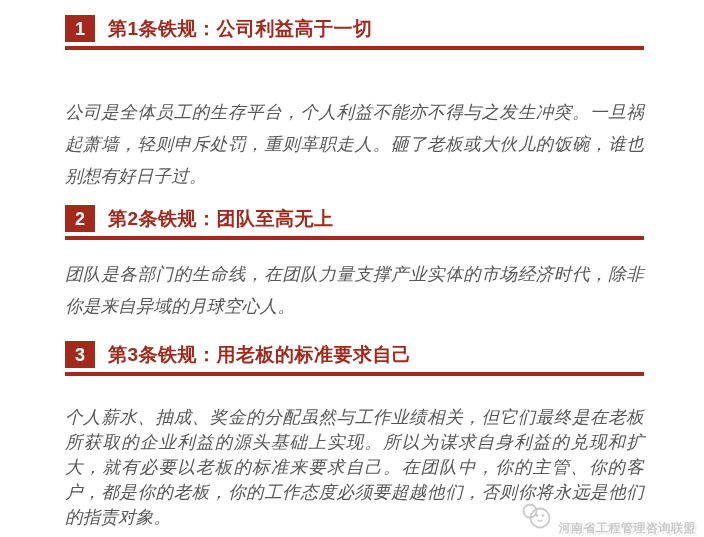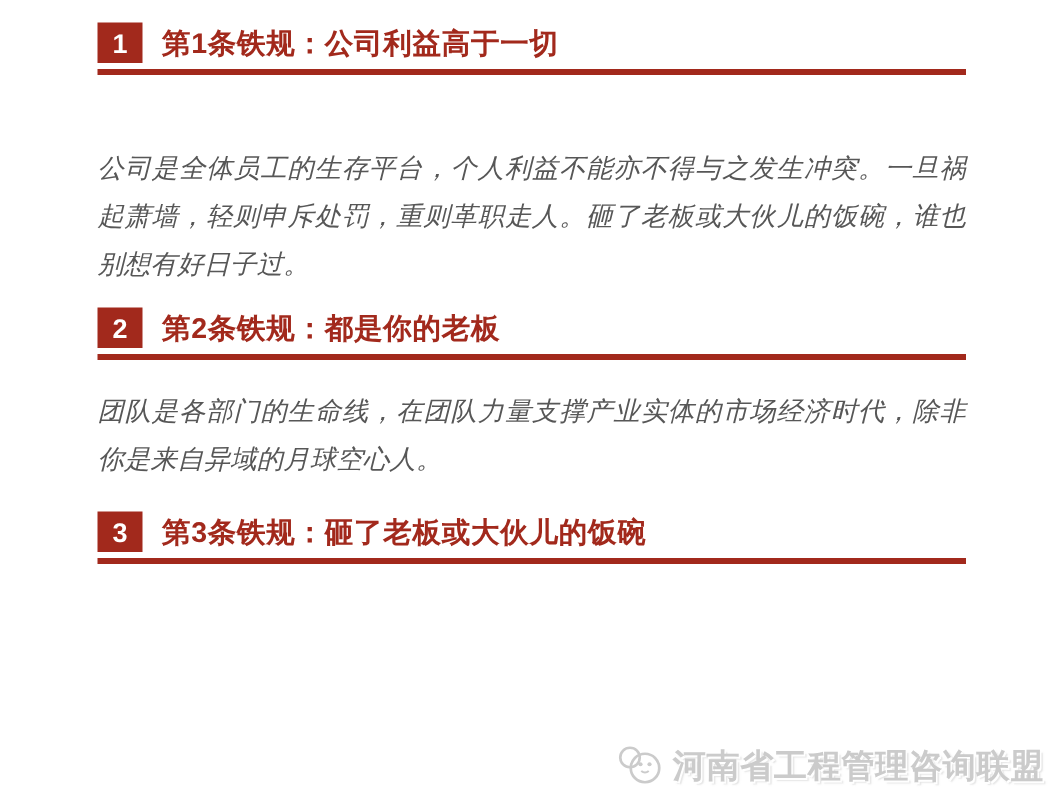--- a/index.html
+++ b/index.html
@@ -75,25 +75,26 @@
     z-index: 0;
     right: 8px;
     top: 496px;
     display: flex;
     align-items: center;
     gap: 4px;
     pointer-events: none;
   }
   .watermark-text {
     color: var(--watermark-gray, #CBCBCB);
-    font-size: 22px;
+    font-size: 12px;
     font-weight: bold;
     letter-spacing: 0.5px;
     text-shadow: 1px 1px 0 #ffffff, 2px 2px 1px rgba(180,180,180,0.35);
     white-space: nowrap;
+    margin-top: 24px;
   }
   .watermark svg { display: block; }
 </style>
 </head>
 <body>
 
 <div class="page">
 
   <div class="watermark">
     <span>
@@ -115,28 +116,29 @@
         <span class="num-box">1</span>
         <h2 class="sec-title">第1条铁规：公司利益高于一切</h2>
       </div>
       <div class="rule-line"></div>
       <p class="body-text loose">公司是全体员工的生存平台，个人利益不能亦不得与之发生冲突。一旦祸起萧墙，轻则申斥处罚，重则革职走人。砸了老板或大伙儿的饭碗，谁也别想有好日子过。</p>
     </section>
 
     <section class="rule-section sec-2">
       <div class="sec-head">
         <span class="num-box">2</span>
-        <h2 class="sec-title">第2条铁规：都是你的老板</h2>
+        <h2 class="sec-title">第2条铁规：团队至高无上</h2>
       </div>
       <div class="rule-line"></div>
       <p class="body-text loose">团队是各部门的生命线，在团队力量支撑产业实体的市场经济时代，除非你是来自异域的月球空心人。</p>
     </section>
 
     <section class="rule-section sec-3">
       <div class="sec-head">
         <span class="num-box">3</span>
-        <h2 class="sec-title">第3条铁规：砸了老板或大伙儿的饭碗</h2>
+        <h2 class="sec-title">第3条铁规：用老板的标准要求自己</h2>
       </div>
       <div class="rule-line"></div>
+      <p class="body-text tight">个人薪水、抽成、奖金的分配虽然与工作业绩相关，但它们最终是在老板所获取的企业利益的源头基础上实现。所以为谋求自身利益的兑现和扩大，就有必要以老板的标准来要求自己。在团队中，你的主管、你的客户，都是你的老板，你的工作态度必须要超越他们，否则你将永远是他们的指责对象。</p>
     </section>
 
   </div>
 </div>
 
 </body></html>

